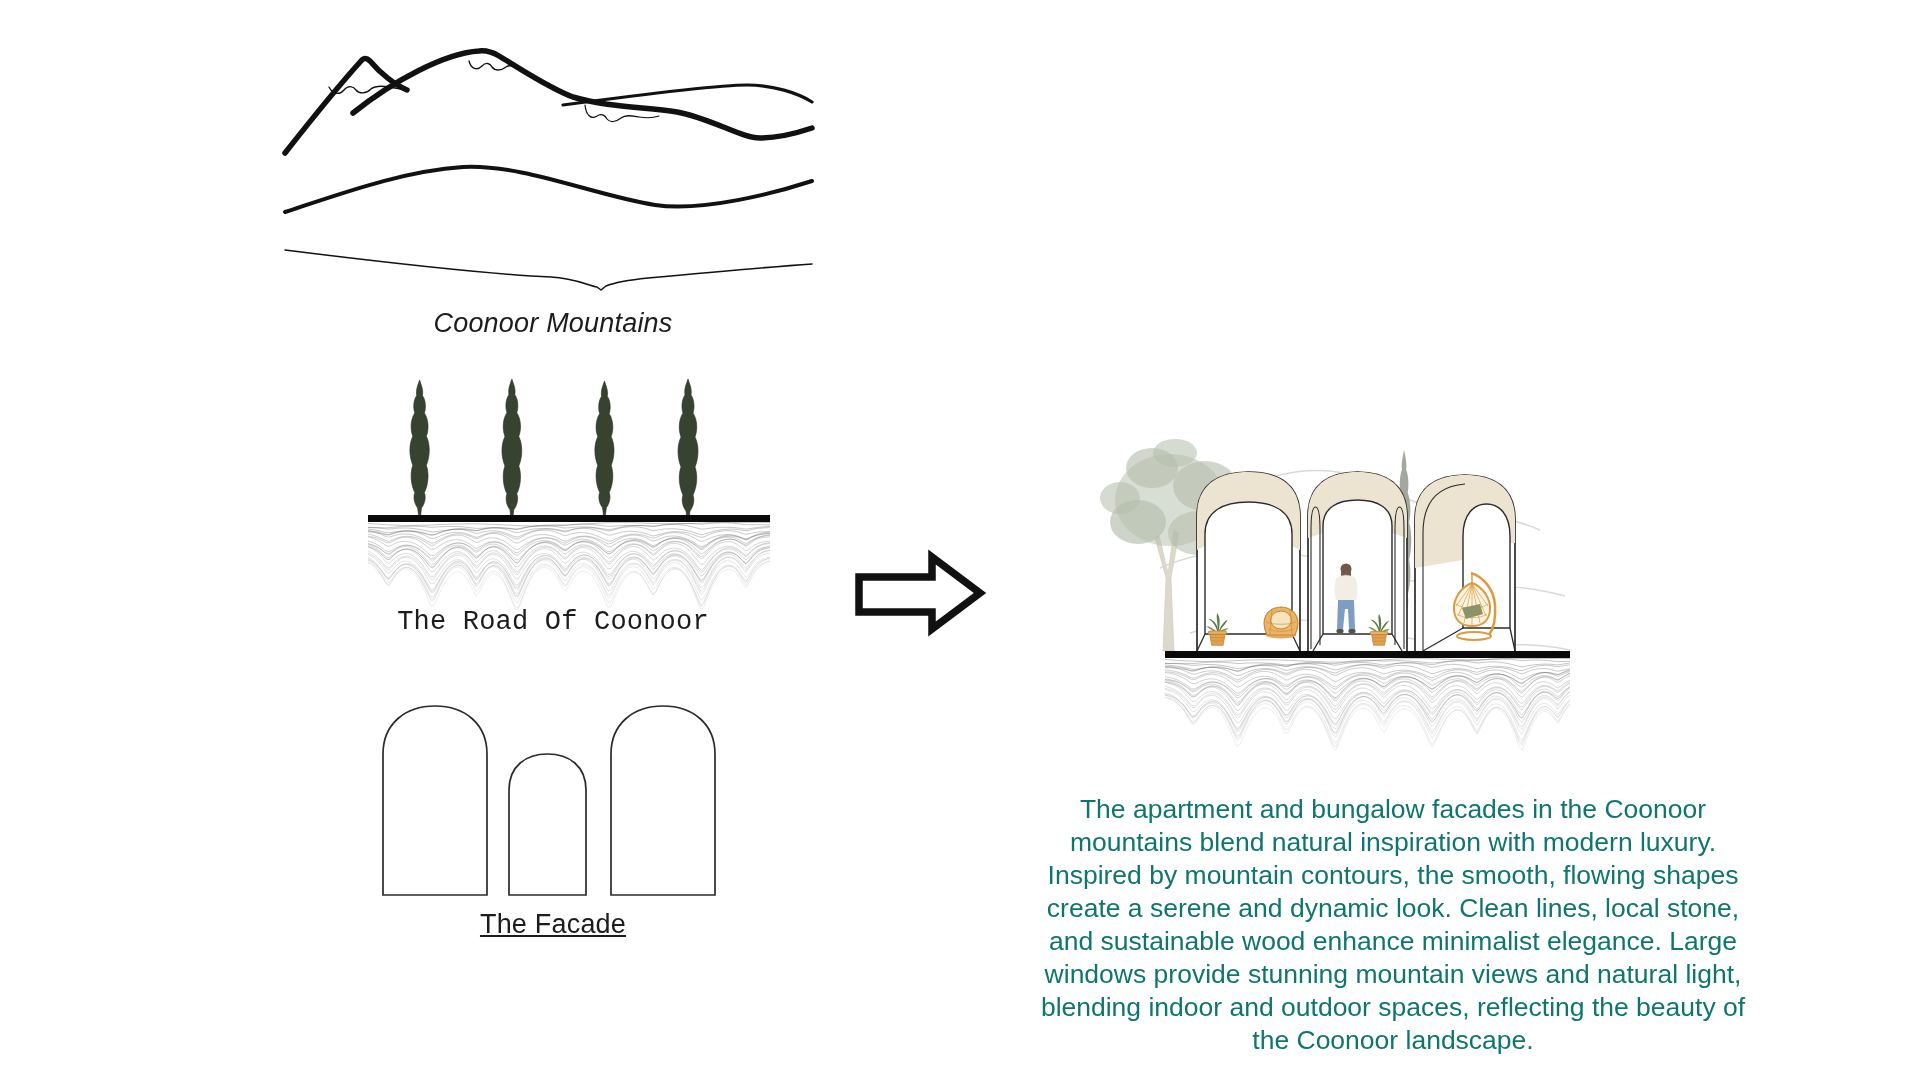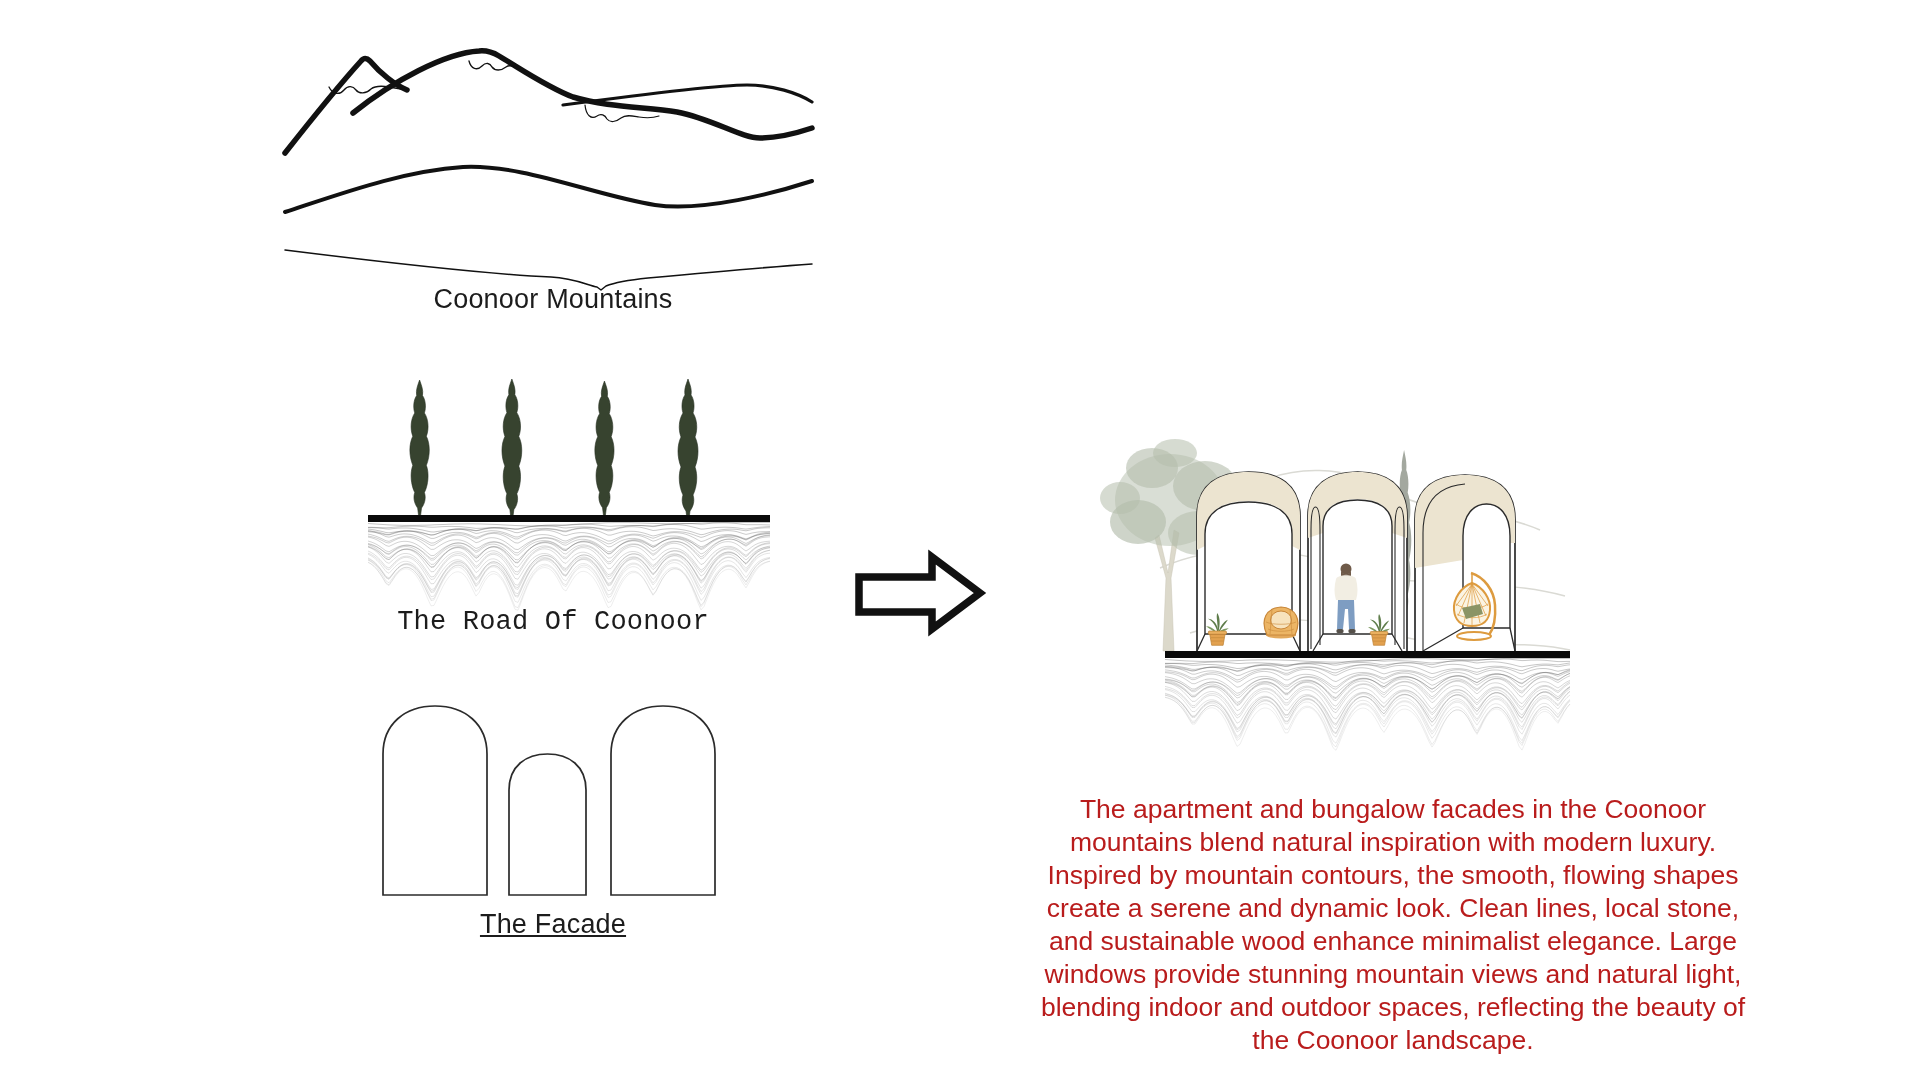--- a/index.html
+++ b/index.html
@@ -22,21 +22,21 @@
     font-family:"Liberation Sans","DejaVu Sans",sans-serif;
     color:var(--ink);
   }
   .abs{position:absolute;}
   .panel-label{
     position:absolute;left:283px;width:540px;text-align:center;
     font-size:27px;line-height:31px;color:var(--ink);letter-spacing:0.2px;
   }
   .result-text{
     position:absolute;left:1035px;top:766px;width:716px;
-    font-size:26.5px;line-height:33px;text-align:center;color:#b91c1c;
+    font-size:26.5px;line-height:33px;text-align:center;color:#0f766e;
   }
   svg{display:block;overflow:visible;}
 </style>
 </head>
 <body>
 
 <main>
 
   <section class="abs" style="left:283px;top:45px;">
     <svg width="540" height="250" viewBox="0 0 540 250">
@@ -58,21 +58,21 @@
         <path d="M302,60 C303,70 308,75 314,71 C318,68 322,70 324,74 C327,78 333,77 338,73
                  C343,69 350,71 356,72 C362,73 370,73 376,71" stroke-width="1.2"></path>
 
         <path d="M2,167 C60,148 120,126 180,122 C240,119 310,150 372,160 C420,167 492,148 529,136" stroke-width="4"></path>
 
         <path d="M2,205 C90,216 200,229 268,232 C292,233 306,241 314,242 L318,245 L323,241
                  C333,237 346,235 365,233 C430,227 485,222 529,219" stroke-width="1.5"></path>
       </g>
     </svg>
   </section>
-  <div class="panel-label" style="top:284px;">Coonoor Mountains</div>
+  <div class="panel-label" style="top:308px;font-style:italic;">Coonoor Mountains</div>
 
   <section class="abs" style="left:368px;top:375px;">
     <svg width="402" height="240" viewBox="0 0 402 240">
       <defs>
         <path id="cyp" d="M14,0 C12,6 10,10 11,16 C8,20 7,28 9,34 C5,40 4,50 7,58
                           C3,66 3,78 7,88 C4,96 5,108 9,116 C7,122 9,128 12,132
                           L13,140 L15,140 L16,132 C19,128 21,122 19,116 C23,108 24,96 21,88
                           C25,78 25,66 21,58 C24,50 23,40 19,34 C21,28 20,20 17,16
                           C18,10 16,6 14,0 Z"></path>
       </defs>

